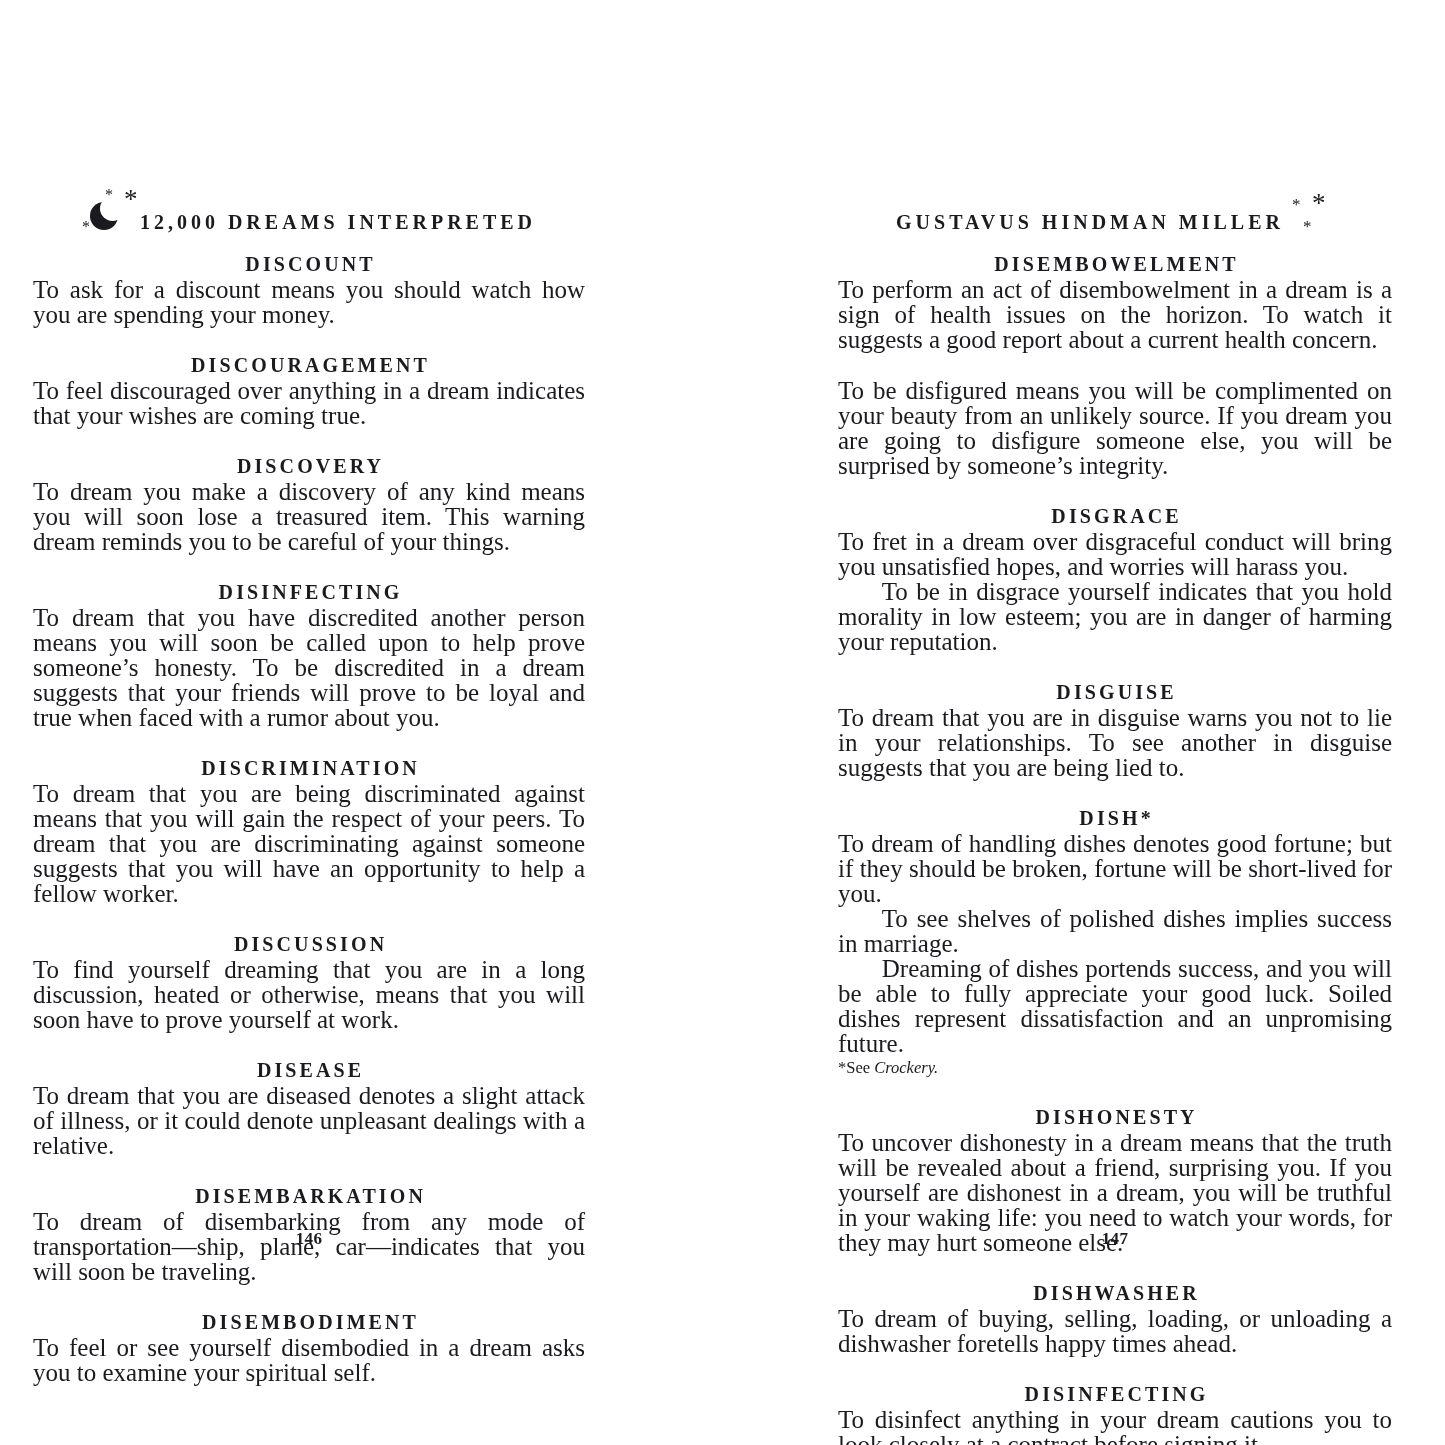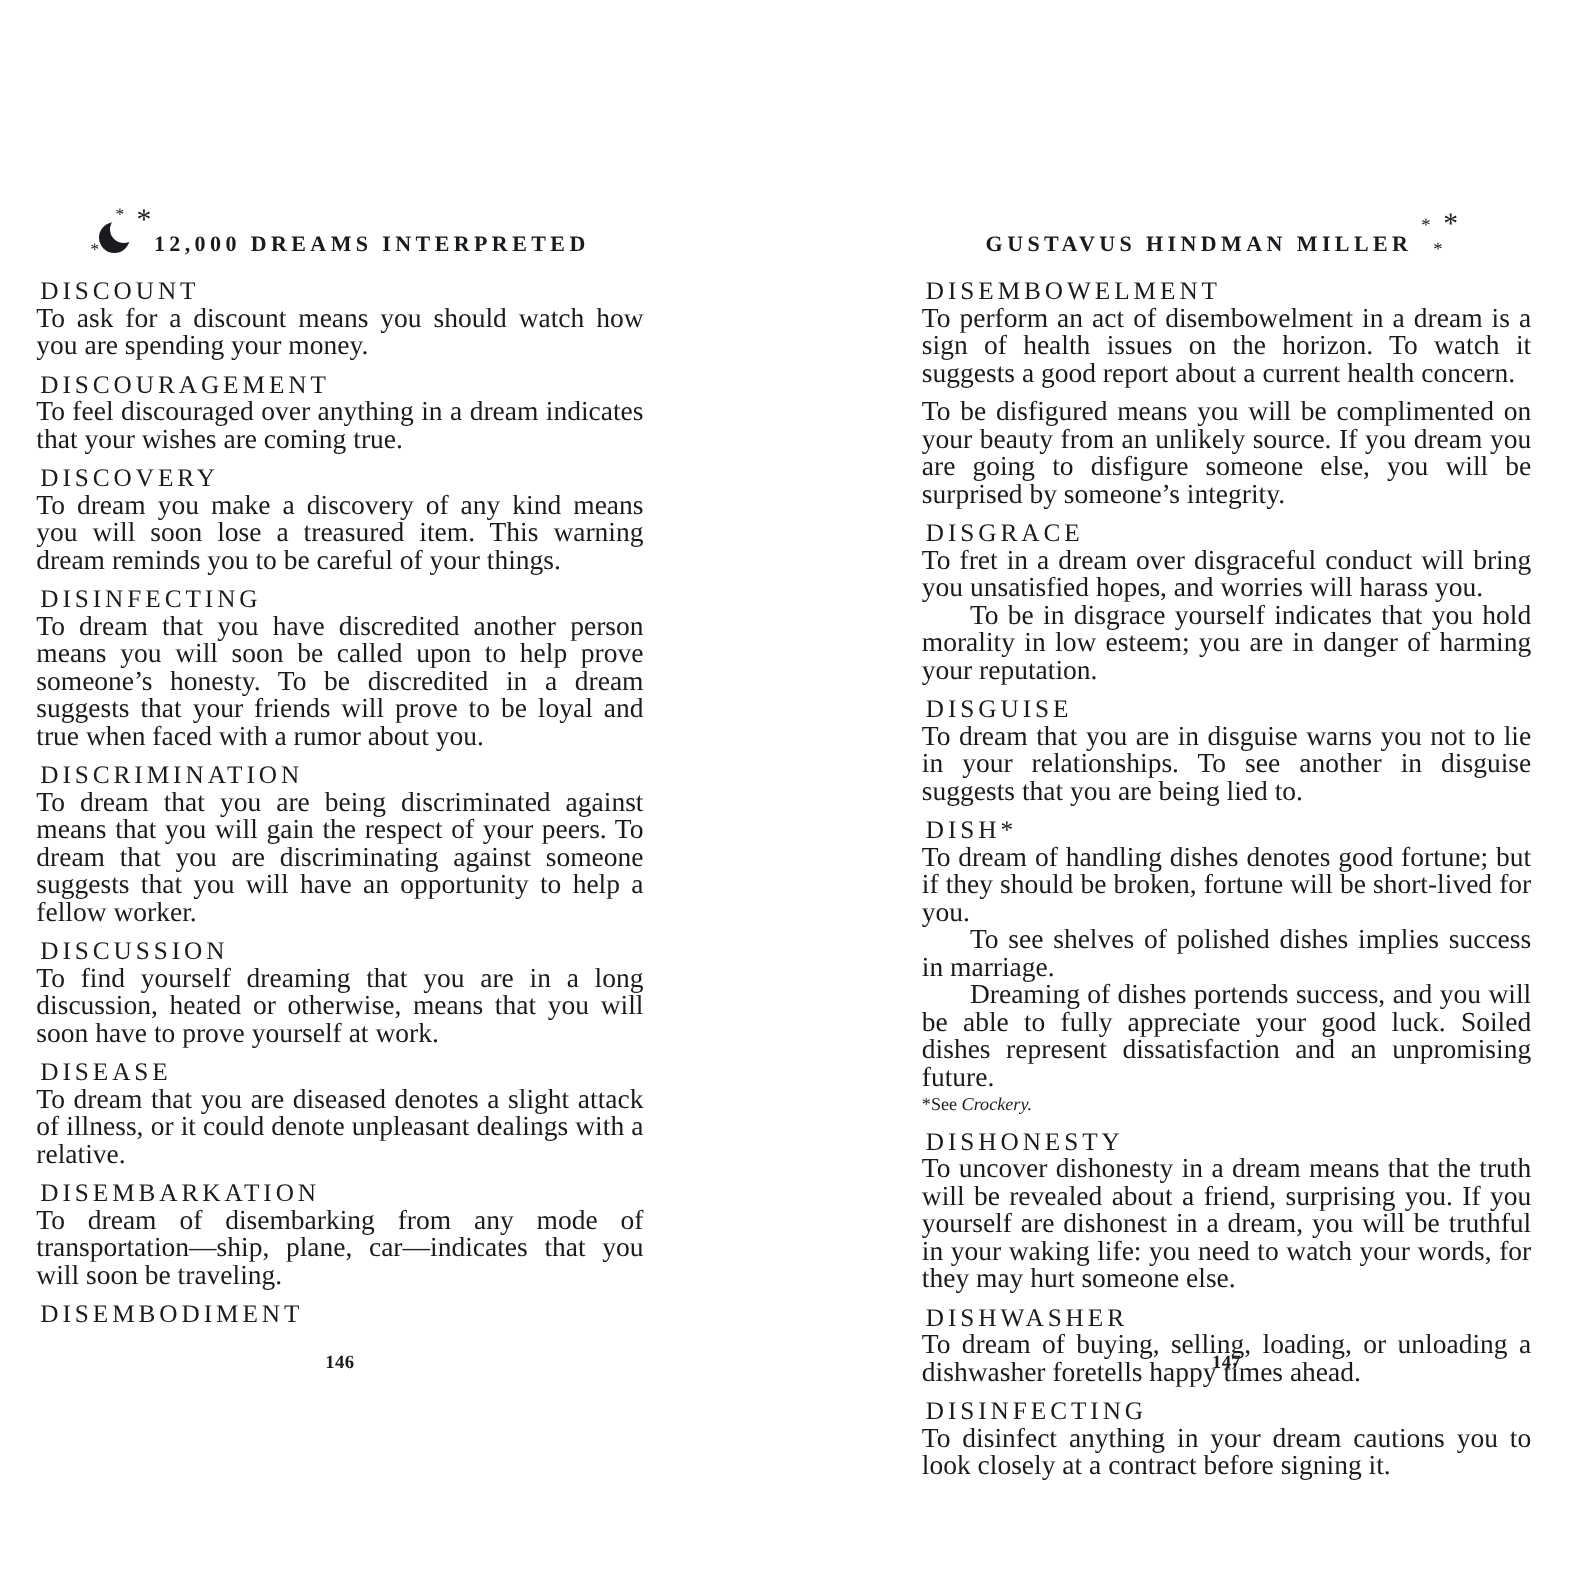--- a/index.html
+++ b/index.html
@@ -66,28 +66,29 @@
   .st.s1 { left: 2px;  top: 4px;  font-size: 17px; }
   .st.s2 { left: 22px; top: -2px; font-size: 27px; }
   .st.s3 { left: 13px; top: 26px; font-size: 17px; }
 
   .entries {
     position: absolute;
     top: 252px;
     left: 0;
     right: 0;
   }
-  .entry { margin-top: 10px; }
+  .entry { margin-top: 26px; }
   .entry:first-child { margin-top: 0; }
   .term {
     margin: 0;
-    font-size: 23px;
-    font-weight: normal;
+    font-size: 20px;
+    font-weight: bold;
     letter-spacing: 0.155em;
     line-height: 25px;
+    text-align: center;
     text-indent: 0.155em; 
   }
   .entry p.body {
     margin: 0;
     font-size: 25px;
     line-height: 25px;
     text-align: justify;
   }
   .entry p.body.indent { text-indent: 1.75em; }
   .entry p.footnote {
@@ -153,20 +154,21 @@
         <article class="entry">
           <h2 class="term">DISEASE</h2>
           <p class="body">To dream that you are diseased denotes a slight attack of illness, or it could denote unpleasant dealings with a relative.</p>
         </article>
         <article class="entry">
           <h2 class="term">DISEMBARKATION</h2>
           <p class="body">To dream of disembarking from any mode of transportation—ship, plane, car—indicates that you will soon be traveling.</p>
         </article>
         <article class="entry">
           <h2 class="term">DISEMBODIMENT</h2>
+          <p class="body">To feel or see yourself disembodied in a dream asks you to examine your spiritual self.</p>
         </article>
       </div>
     <div class="folio">146</div>
   </section>
 
   <section class="col col-right">
     <div class="head-row">
       <span class="running-head">GUSTAVUS HINDMAN MILLER</span>
       <span class="star-cluster">
         <span class="st s1">*</span>

